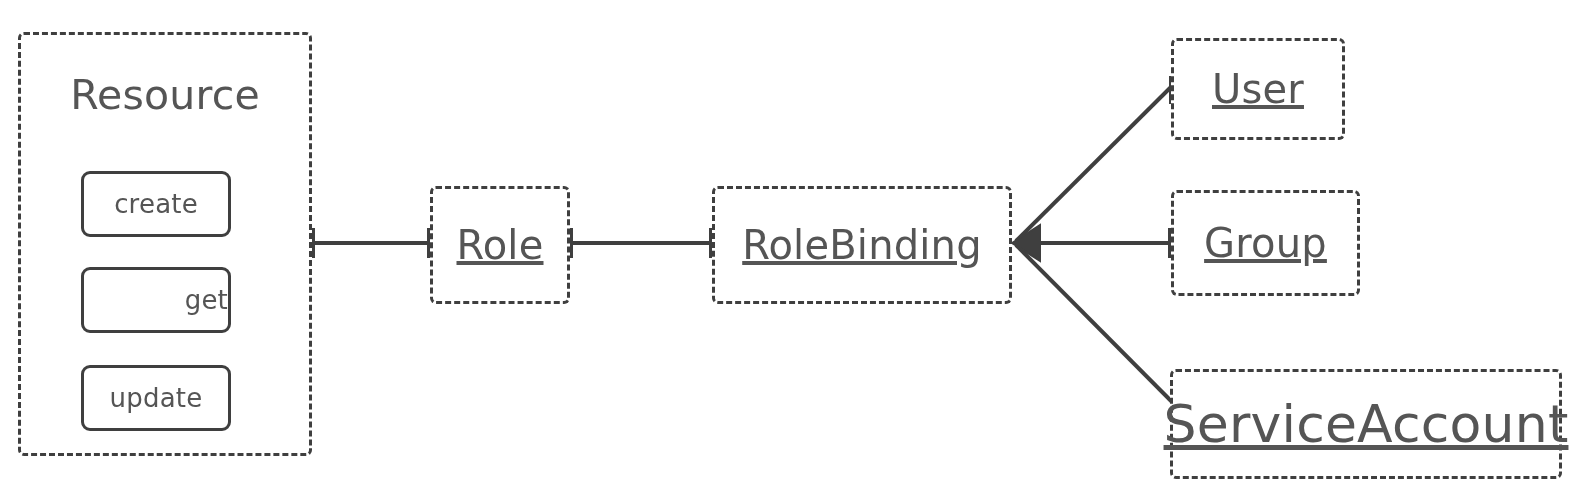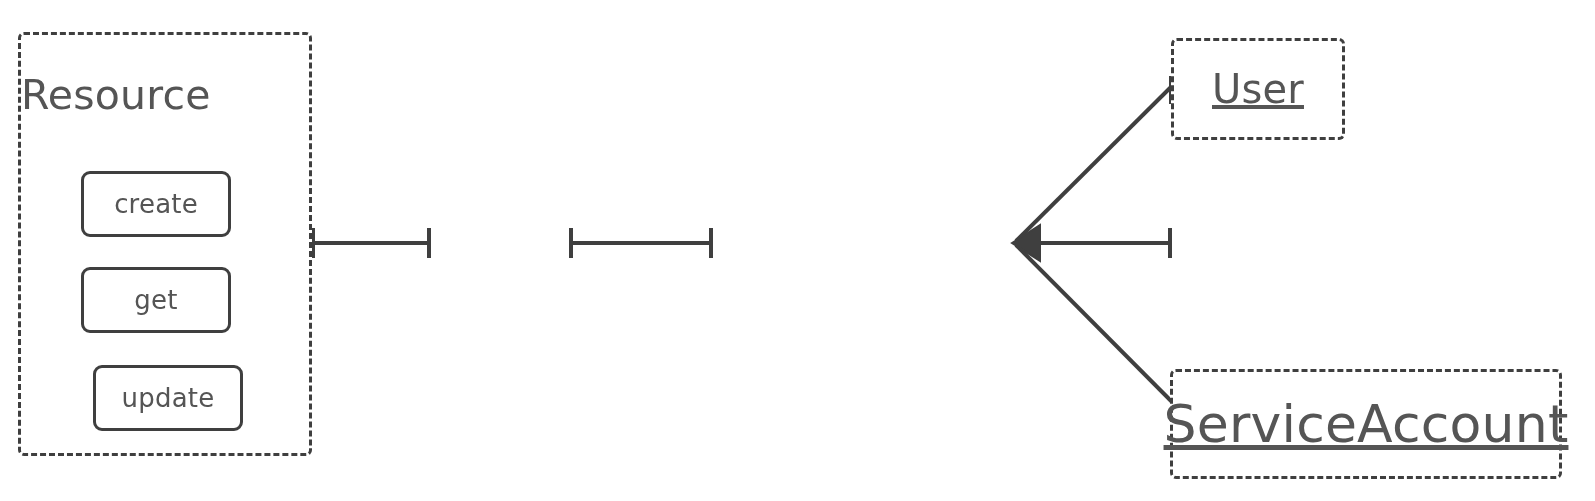--- a/index.html
+++ b/index.html
@@ -47,42 +47,43 @@
     width: 294px;
     height: 424px;
     display: block;
     padding: 0;
   }
   #resource-title {
     position: absolute;
     left: 0;
     right: 0;
     top: 40px;
+    text-align: center;
     font-size: 41px;
     line-height: 1;
     color: #555555;
   }
   .verb-box {
     position: absolute;
     left: 60px;
     width: 150px;
     height: 66px;
     box-sizing: border-box;
     display: flex;
     align-items: center;
     justify-content: center;
     background: #ffffff;
     border: 3px solid #3f3f3f;
     border-radius: 9px;
     font-size: 26px;
     color: #555555;
   }
   #verb-create { top: 136px; }
-  #verb-get    { top: 232px; }
-  #verb-update { top: 330px; margin-left: 12px; }
+  #verb-get    { top: 232px; justify-content: flex-end; }
+  #verb-update { top: 330px; }
 
   #node-role {
     left: 430px;
     top: 186px;
     width: 140px;
     height: 118px;
     font-size: 40px;
   }
   #node-rolebinding {
     left: 712px;
@@ -149,24 +150,33 @@
       <span>create</span>
     </div>
     <div class="verb-box" id="verb-get">
       <span>get</span>
     </div>
     <div class="verb-box" id="verb-update">
       <span>update</span>
     </div>
   </div>
 
+  <div class="node" id="node-role">
+    <span class="node-label">Role</span>
+  </div>
 
+  <div class="node" id="node-rolebinding">
+    <span class="node-label">RoleBinding</span>
+  </div>
 
   <div class="node" id="node-user">
     <span class="node-label">User</span>
   </div>
 
+  <div class="node" id="node-group">
+    <span class="node-label">Group</span>
+  </div>
 
   <div class="node" id="node-serviceaccount">
     <span class="node-label">ServiceAccount</span>
   </div>
 
 </div>
 
 </body></html>

